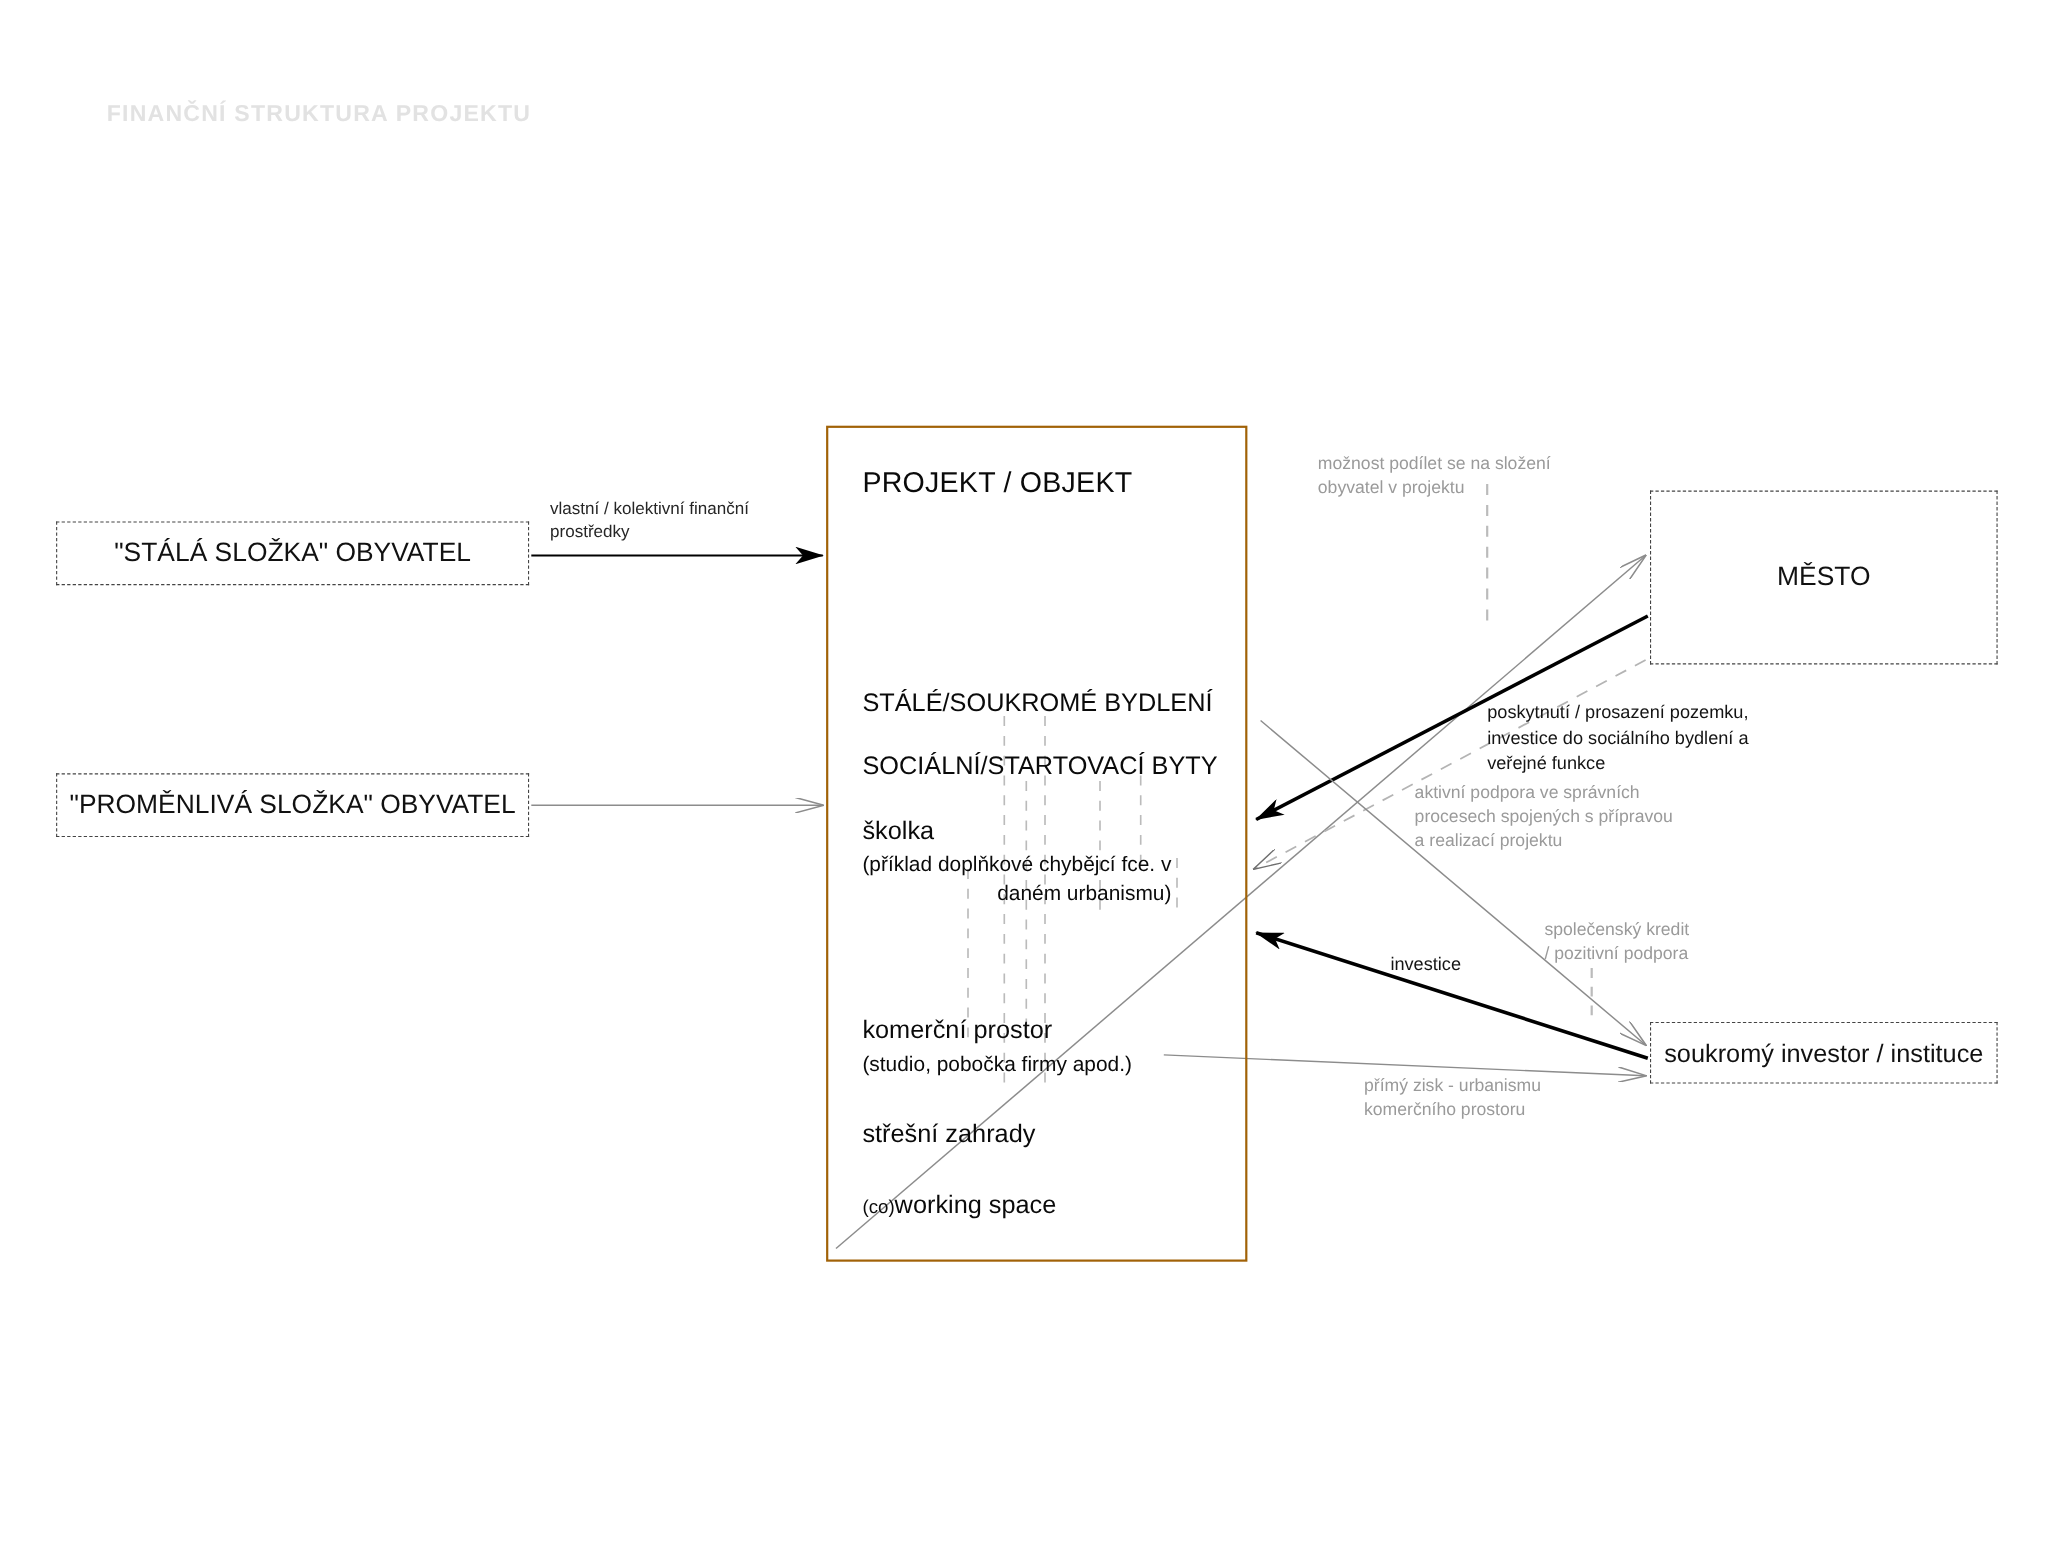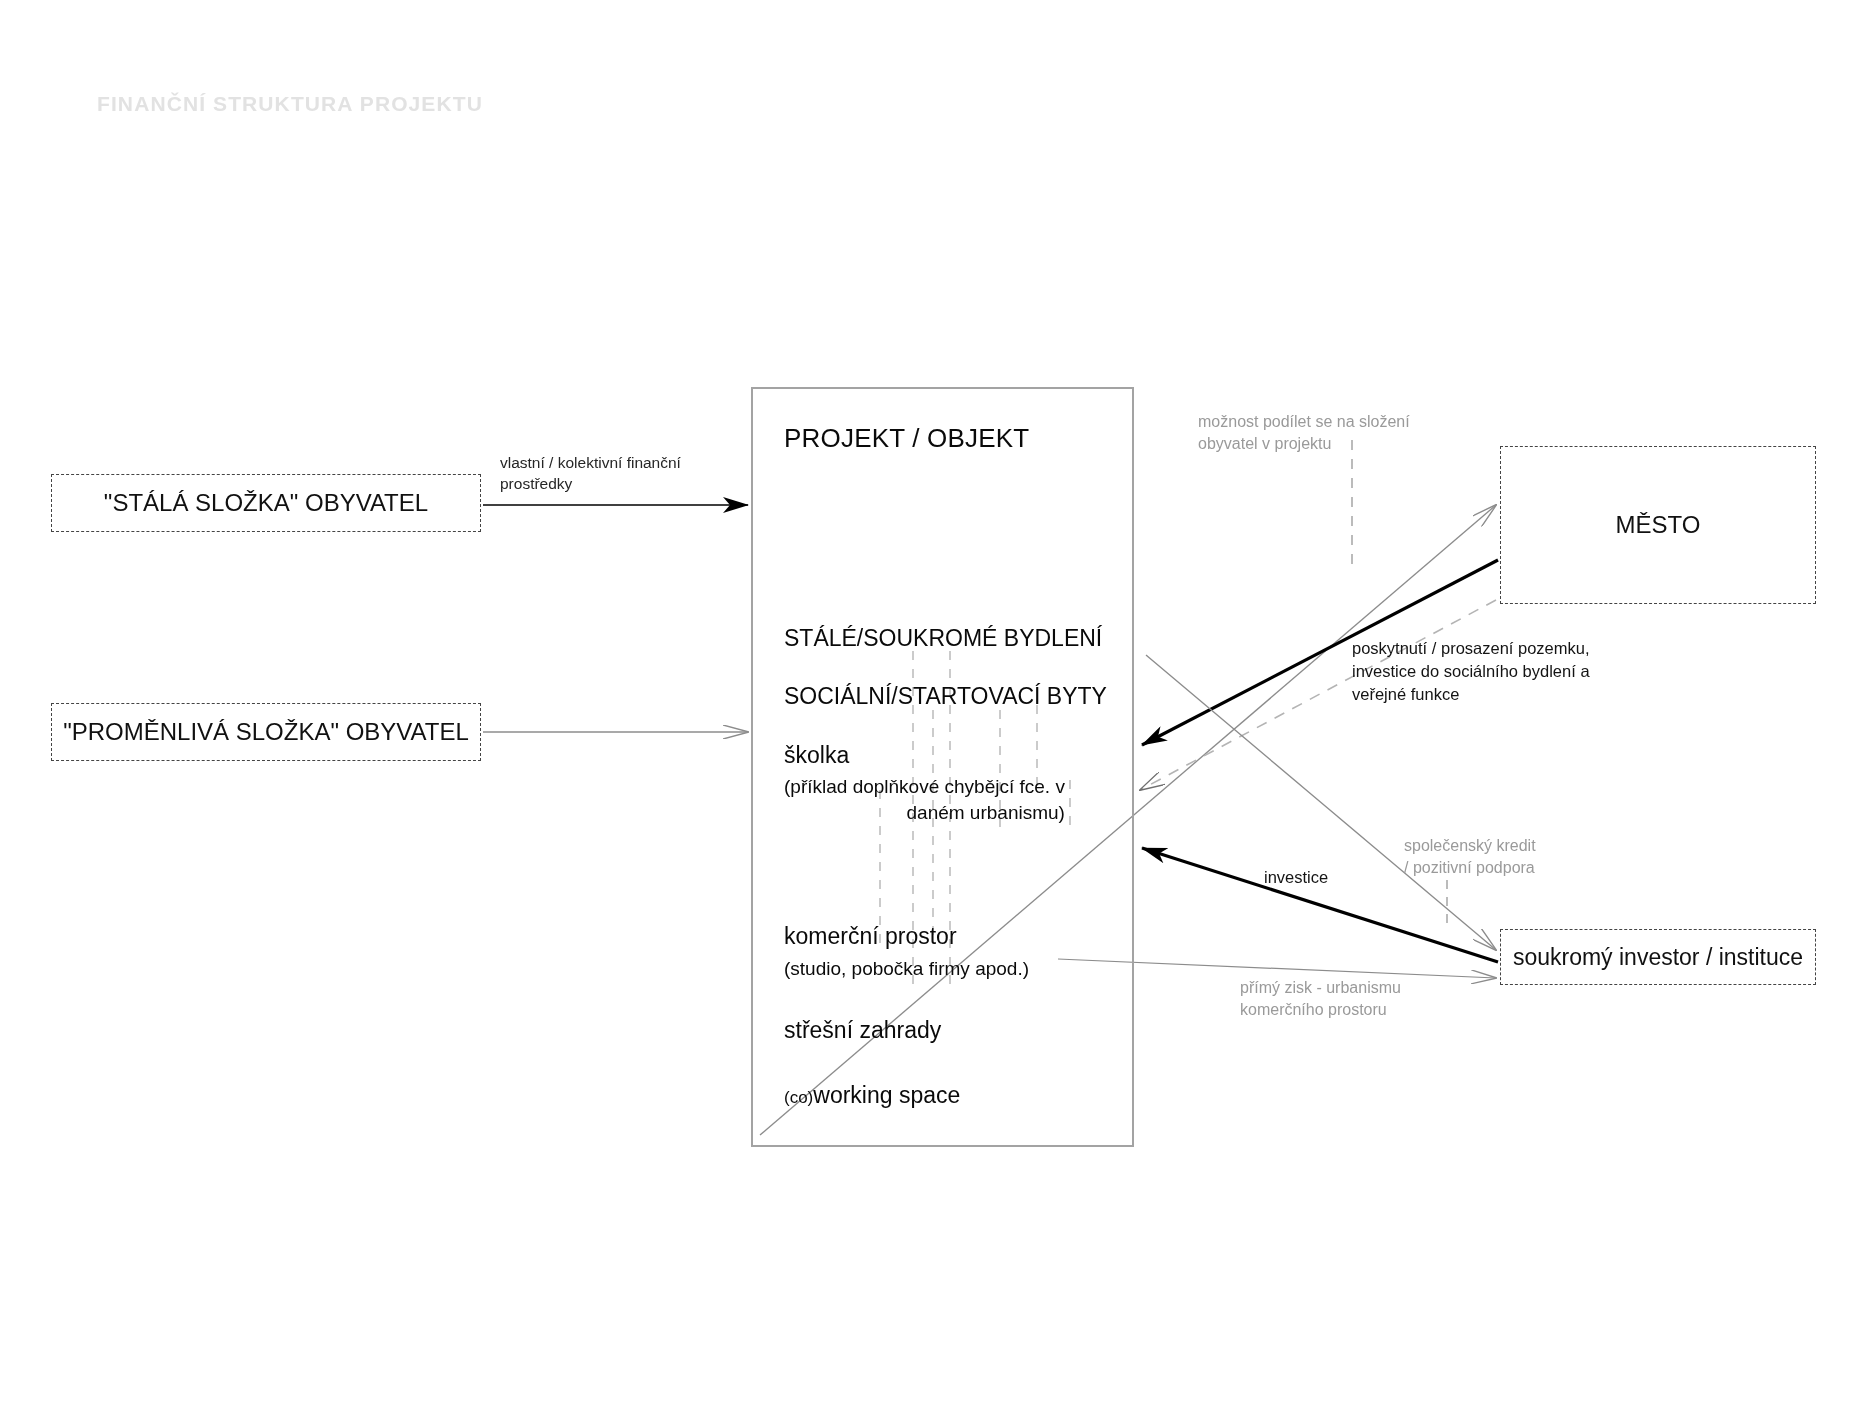--- a/index.html
+++ b/index.html
@@ -61,21 +61,21 @@
   }
   #box-investor .node-label { font-size: 23px; }
 
   #project-box {
     position: absolute;
     left: 751px;
     top: 387px;
     width: 383px;
     height: 760px;
     box-sizing: border-box;
-    border: 2px solid #a3a3a3;
+    border: 2px solid #a16207;
     background: transparent;
   }
   .proj-item {
     position: absolute;
     left: 31px;
     color: #0a0a0a;
     white-space: nowrap;
   }
   .proj-head {
     font-size: 26px;
@@ -191,20 +191,23 @@
   <div class="edge-label lbl-dark" style="left:500px; top:452px;">vlastní / kolektivní finanční
 prostředky</div>
 
   <div class="edge-label lbl-gray" style="left:1198px; top:411px;">možnost podílet se na složení
 obyvatel v projektu</div>
 
   <div class="edge-label lbl-black" style="left:1352px; top:637px;">poskytnutí / prosazení pozemku,
 investice do sociálního bydlení a
 veřejné funkce</div>
 
+  <div class="edge-label lbl-gray" style="left:1286px; top:710px;">aktivní podpora ve správních
+procesech spojených s přípravou
+a realizací projektu</div>
 
   <div class="edge-label lbl-gray" style="left:1404px; top:835px;">společenský kredit
 / pozitivní podpora</div>
 
   <div class="edge-label lbl-black" style="left:1264px; top:866px;">investice</div>
 
   <div class="edge-label lbl-gray" style="left:1240px; top:977px;">přímý zisk - urbanismu
 komerčního prostoru</div>
 
 </div>

